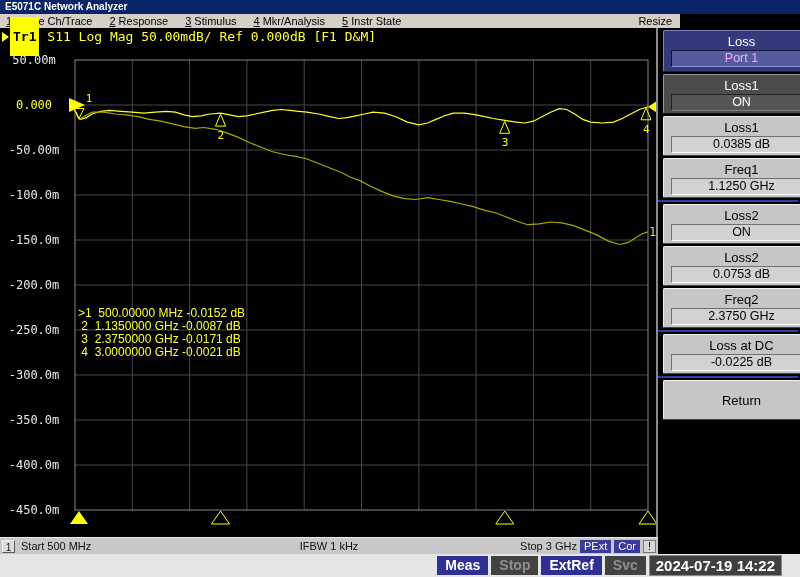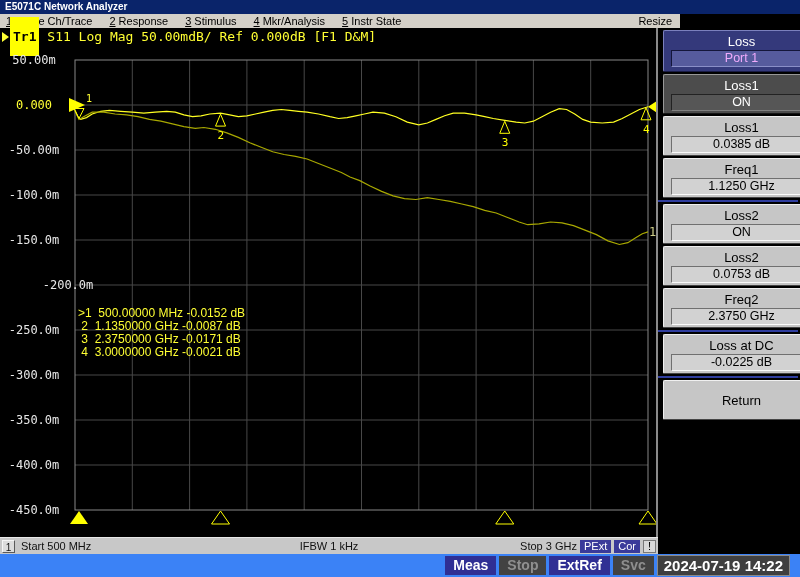--- a/index.html
+++ b/index.html
@@ -34,22 +34,22 @@
   .chanbar{position:absolute;left:0;top:537px;width:658px;height:17px;background:#c8c8c8;
            display:flex;align-items:center;font-size:11px;color:#111;box-sizing:border-box;border-top:1px solid #e8e8e8;}
   .chan-num{width:13px;height:13px;margin-left:2px;background:#dcdcdc;border:1px solid;
             border-color:#f5f5f5 #5a5a5a #5a5a5a #f5f5f5;text-align:center;line-height:13px;font-size:10px;box-sizing:border-box;}
   .chan-start{margin-left:6px;}
   .chan-ifbw{position:absolute;left:0;width:658px;text-align:center;pointer-events:none;}
   .chan-right{margin-left:auto;display:flex;align-items:center;gap:3px;margin-right:2px;z-index:2;}
   .badge-blue{background:#3a3a9a;color:#fff;padding:0 4px;line-height:13px;font-size:11px;}
   .badge-alert{background:#d8d8d8;color:#000;border:1px solid #777;padding:0 4px;line-height:11px;font-size:11px;}
   
-  .statusbar{position:absolute;left:0;top:554px;width:800px;height:23px;background:#3b82f6;
-             display:flex;align-items:center;justify-content:flex-end;gap:3px;padding-right:10px;box-sizing:border-box;}
+  .statusbar{position:absolute;left:0;top:554px;width:800px;height:23px;background:#e5e5e5;
+             display:flex;align-items:center;justify-content:flex-end;gap:3px;padding-right:18px;box-sizing:border-box;}
   .st-item{font-size:14px;font-weight:bold;padding:1px 8px;line-height:17px;}
   .st-on{background:#2f2f94;color:#fff;}
   .st-off{background:#424242;color:#8f8f8f;}
   .st-date{background:#3f3f3f;color:#fff;border:1px solid #8a8a8a;font-size:15px;font-weight:bold;
            padding:0 6px;line-height:19px;}
   
   .sidebar{position:absolute;left:658px;top:28px;width:142px;height:526px;background:#000;
            box-sizing:border-box;padding:2px 2px 0 5px;}
   .sb-btn{position:relative;width:157px;margin-bottom:2px;border:1px solid;border-radius:2px;
           box-sizing:border-box;text-align:center;font-size:13px;cursor:default;}
@@ -129,21 +129,21 @@
       <polygon points="648,61.8 660,53.8 660,69.8" fill="#ffff00"></polygon>
       <polygon points="639,479 657,479 648,466" fill="none" stroke="#ffff00"></polygon>
     </svg>
 
   <div id="y-labels">
       <div class="ylab" style="top: 54px; left: 0px;">50.00m</div>
       <div class="ylab ref" style="top: 99px; left: 0px;">0.000</div>
       <div class="ylab" style="top: 144px; left: 0px;">-50.00m</div>
       <div class="ylab" style="top: 189px; left: 0px;">-100.0m</div>
       <div class="ylab" style="top: 234px; left: 0px;">-150.0m</div>
-      <div class="ylab" style="top: 279px; left: 0px; padding-left: 34px;">-200.0m</div>
+      <div class="ylab" style="top: 279px; left: 0px;">-200.0m</div>
       <div class="ylab" style="top: 324px; left: 0px;">-250.0m</div>
       <div class="ylab" style="top: 369px; left: 0px;">-300.0m</div>
       <div class="ylab" style="top: 414px; left: 0px;">-350.0m</div>
       <div class="ylab" style="top: 459px; left: 0px;">-400.0m</div>
       <div class="ylab" style="top: 504px; left: 0px;">-450.0m</div>
     </div>
 
   <div class="marker-table" id="marker-table"><div>&gt;1  500.00000 MHz -0.0152 dB</div><div> 2  1.1350000 GHz -0.0087 dB</div><div> 3  2.3750000 GHz -0.0171 dB</div><div> 4  3.0000000 GHz -0.0021 dB</div></div>
 
   <div class="win-edge"></div>

